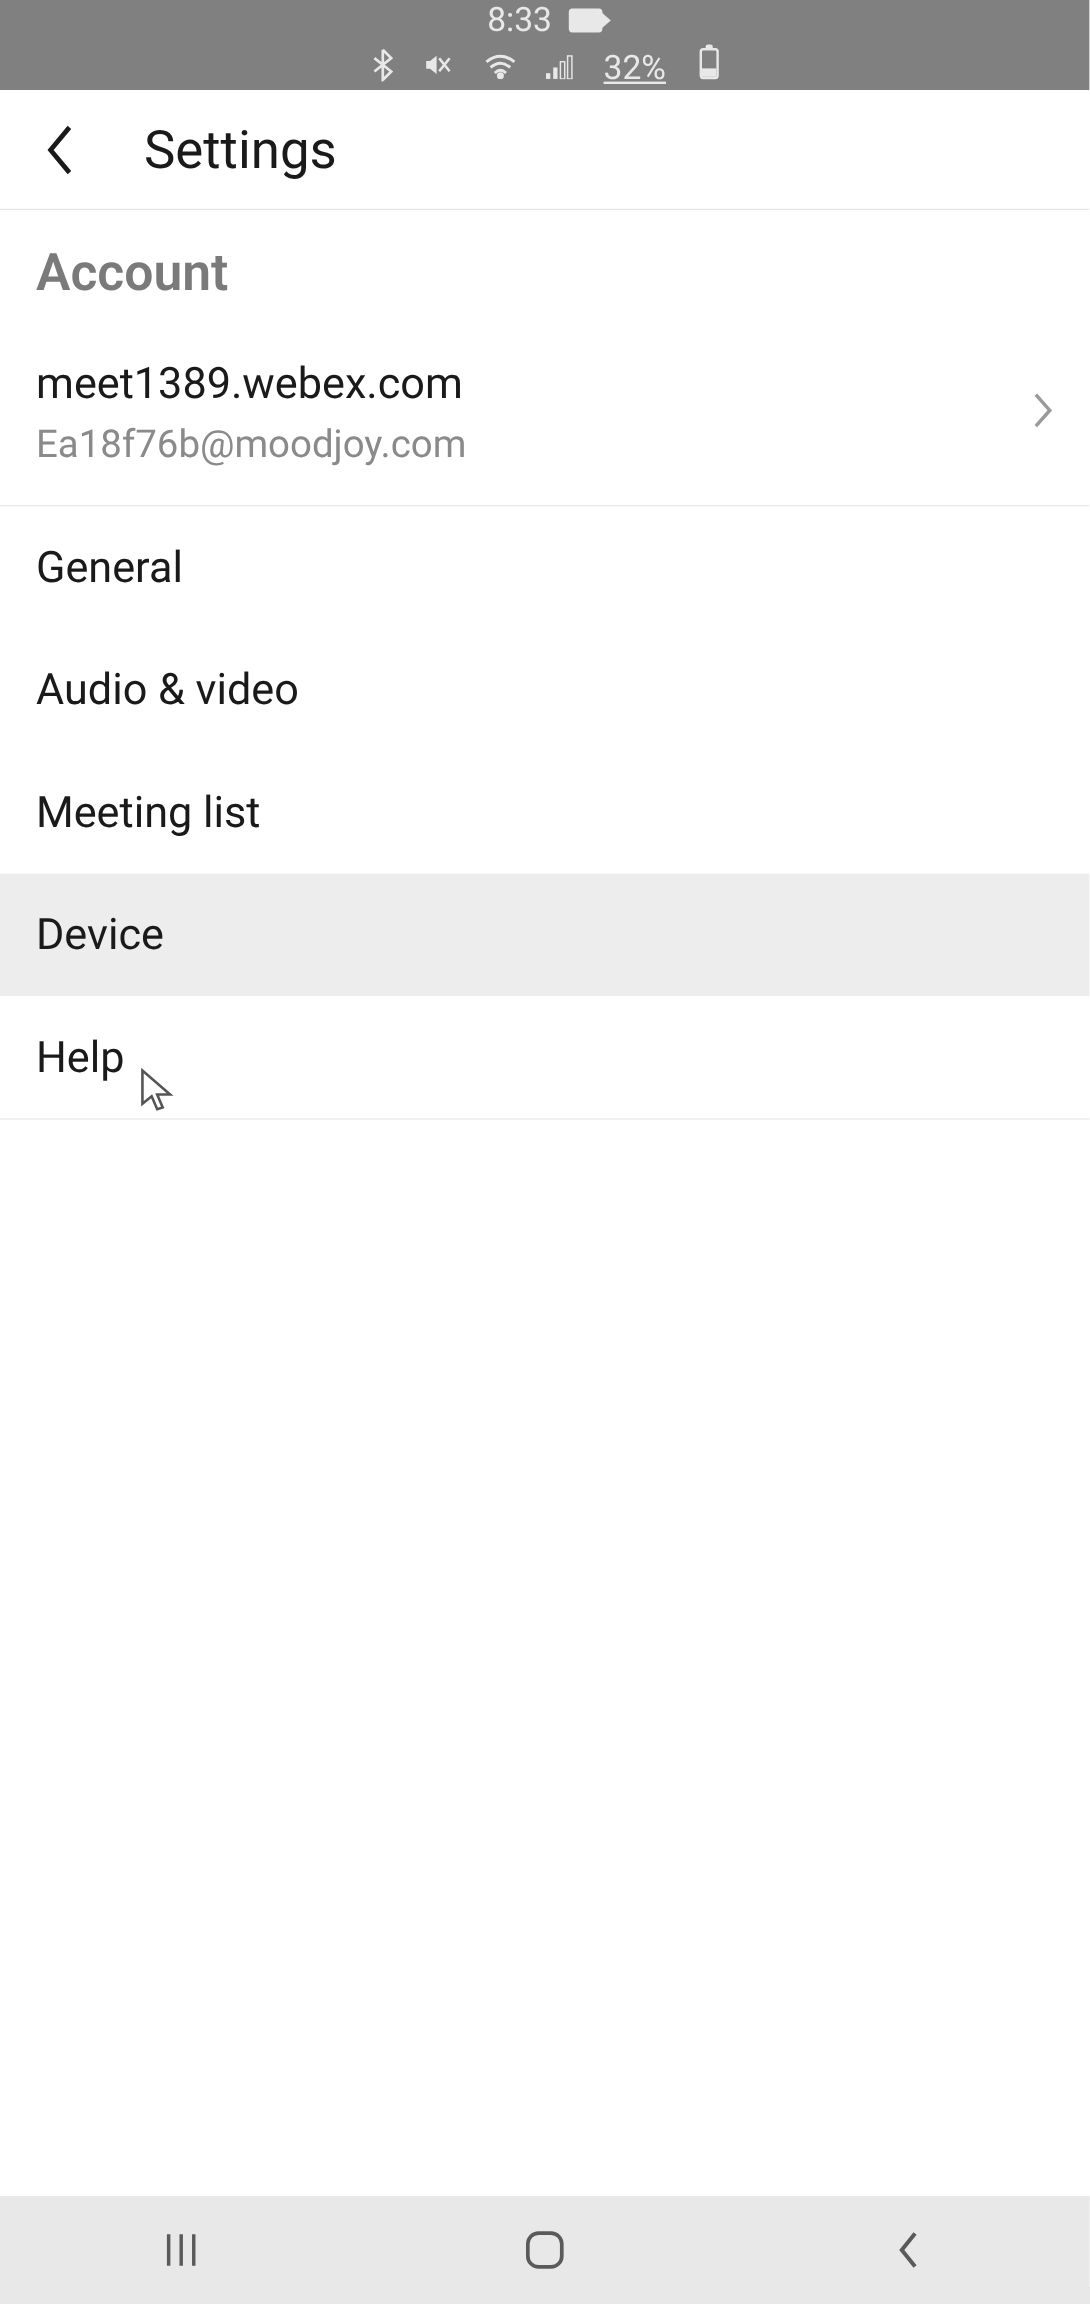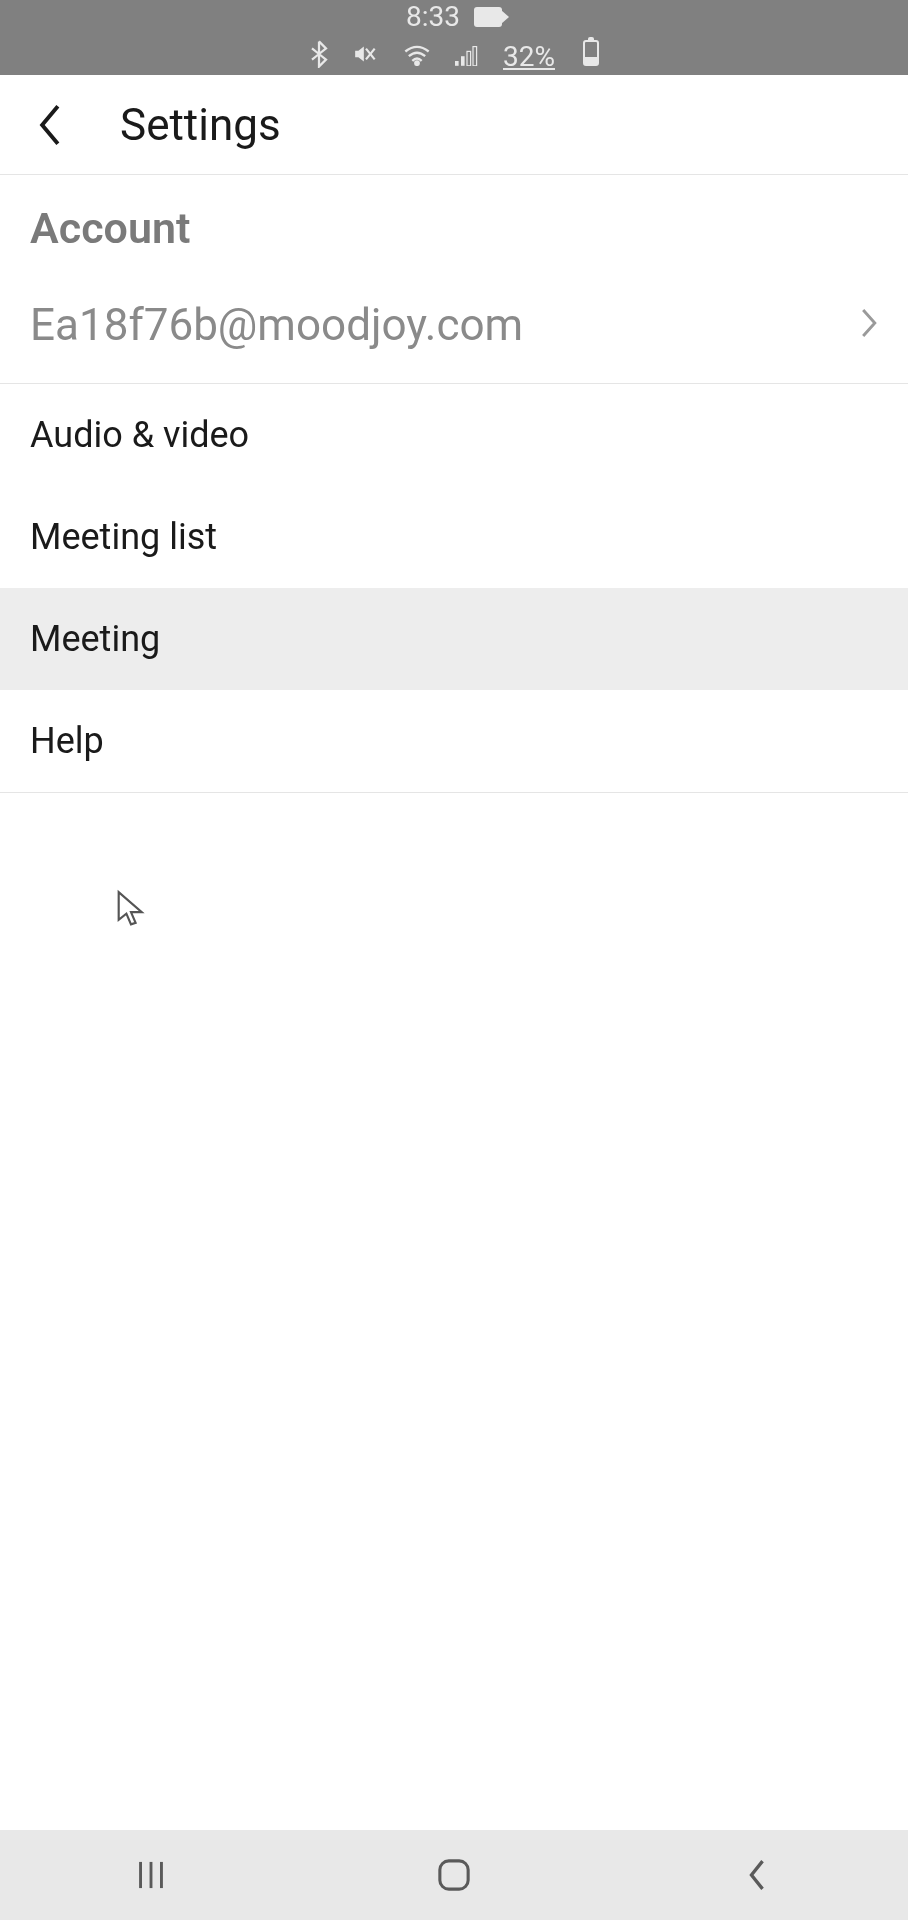--- a/index.html
+++ b/index.html
@@ -119,21 +119,21 @@
       display: flex;
       flex-direction: column;
       gap: 10px;
     }
     .account-site {
       font-size: 36px;
       color: #1a1a1a;
       font-weight: 400;
     }
     .account-email {
-      font-size: 44px;
+      font-size: 32px;
       color: #8a8a8a;
       font-weight: 400;
     }
     .menu-item {
       padding: 30px 30px;
       font-size: 36px;
       color: #1a1a1a;
       cursor: pointer;
       position: relative;
     }
@@ -219,38 +219,42 @@
     </svg>
   </div>
   <div class="page-title">Settings</div>
 </div>
 
 <div class="content">
   <div class="section-header">Account</div>
 
   <div class="account-row">
     <div class="account-info">
+      <div class="account-site">meet1389.webex.com</div>
       <div class="account-email">Ea18f76b@moodjoy.com</div>
     </div>
     <span>
       <svg width="18" height="32" viewBox="0 0 12 22" fill="none" stroke="#9a9a9a" stroke-width="2">
         <path d="M2 2 L10 11 L2 20"></path>
       </svg>
     </span>
   </div>
 
   <div class="menu-list">
     <div class="menu-item">
+      <span>General</span>
+    </div>
+    <div class="menu-item">
       <span>Audio &amp; video</span>
     </div>
     <div class="menu-item">
       <span>Meeting list</span>
     </div>
     <div class="menu-item highlighted">
-      <span>Meeting</span>
+      <span>Device</span>
     </div>
     <div class="menu-item">
       <span>Help</span>
     </div>
   </div>
 </div>
 
 <div class="cursor-overlay">
   <svg width="32" height="40" viewBox="0 0 20 26">
     <path d="M2 2 L2 20 L7 16 L10 23 L13 22 L10 15 L17 15 Z" fill="#ffffff" stroke="#555555" stroke-width="1.4"></path>

